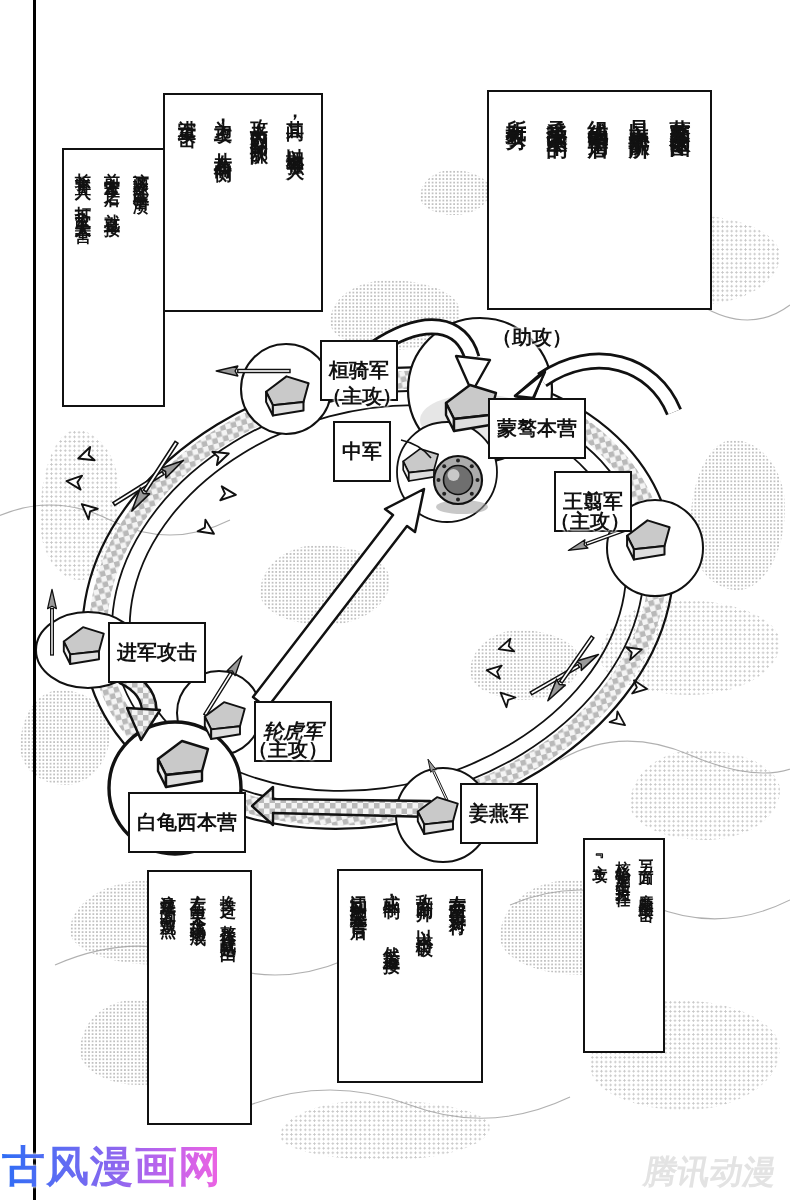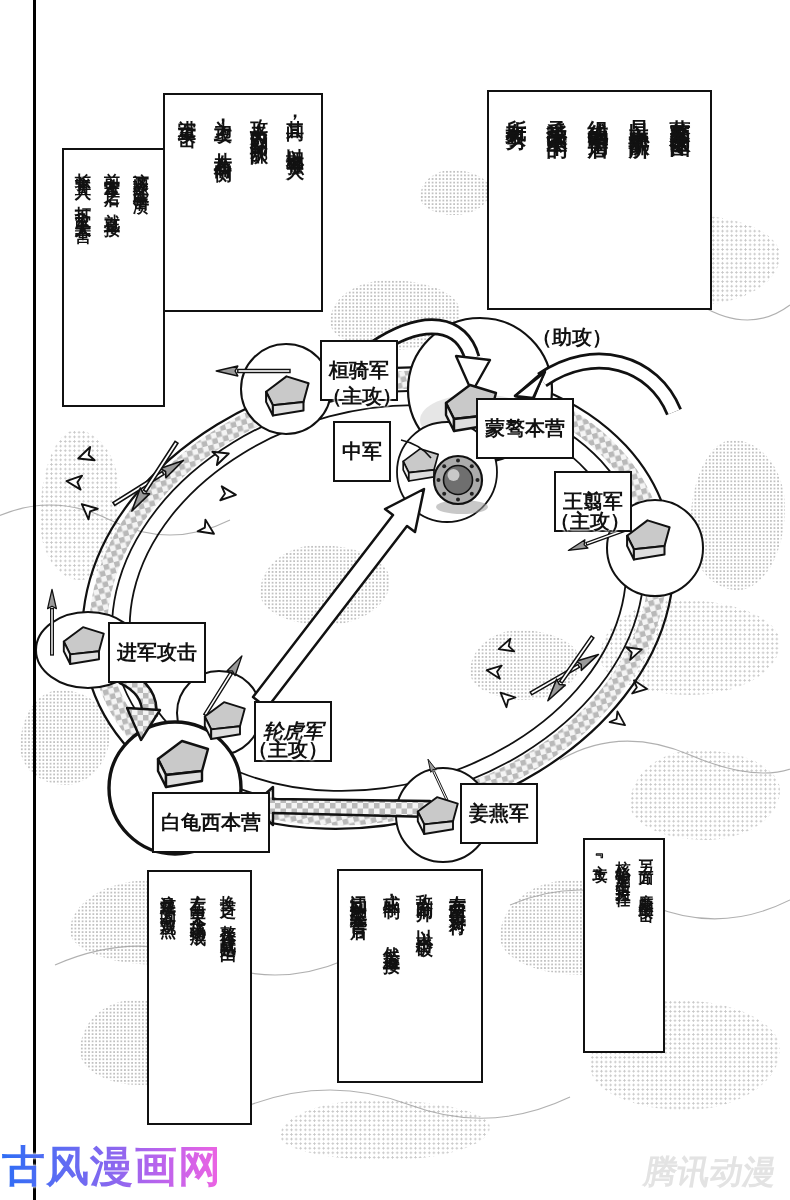--- a/index.html
+++ b/index.html
@@ -239,27 +239,27 @@
   </div>
 
   <div class="vbox b-bl">
     <div class="vcol">换言之　整体作战就是由</div>
     <div class="vcol">左右・中央三个战场组成，</div>
     <div class="vcol">这是双方的一致观点</div>
   </div>
 
   <div class="dlabel" style="left:320px;top:340px;">桓骑军</div>
   <div class="drole" style="left:322px;top:383px;">（主攻）</div>
-  <div class="drole" style="left:492px;top:324px;margin-left:40px;">（助攻）</div>
-  <div class="dlabel" style="left:476px;top:398px;">蒙骜本营</div>
+  <div class="drole" style="left:492px;top:324px;">（助攻）</div>
+  <div class="dlabel" style="left:488px;top:398px;">蒙骜本营</div>
   <div class="dlabel" style="left:333px;top:421px;">中军</div>
   <div class="dlabel" style="left:554px;top:471px;font-family:Liberation Mono, monospace;">王翦军</div>
   <div class="drole" style="left:550px;top:508px;">（主攻）</div>
   <div class="dlabel" style="left:108px;top:622px;">进军攻击</div>
   <div class="dlabel" style="left:254px;top:701px;font-style:italic;">轮虎军</div>
   <div class="drole" style="left:248px;top:736px;">（主攻）</div>
-  <div class="dlabel" style="left:128px;top:792px;margin-left:24px;">白龟西本营</div>
+  <div class="dlabel" style="left:128px;top:792px;">白龟西本营</div>
   <div class="dlabel" style="left:460px;top:783px;">姜燕军</div>
 
   <div class="wm-left">古风漫画网</div>
   <div class="wm-right">腾讯动漫</div>
 
 </div>
 
 </body></html>

